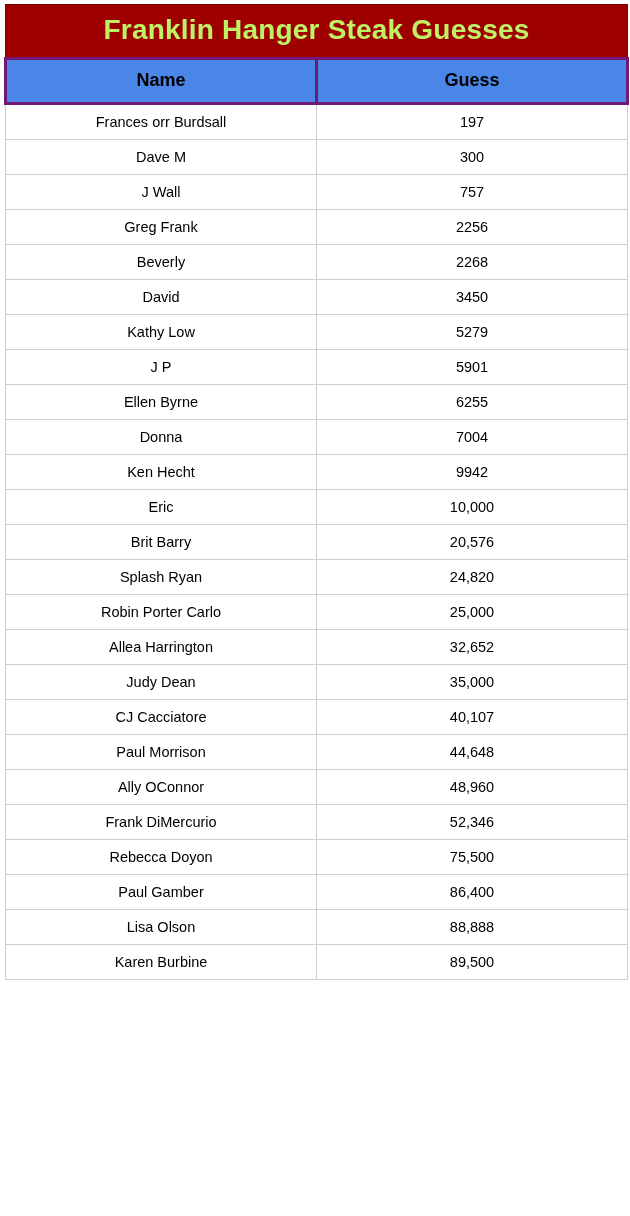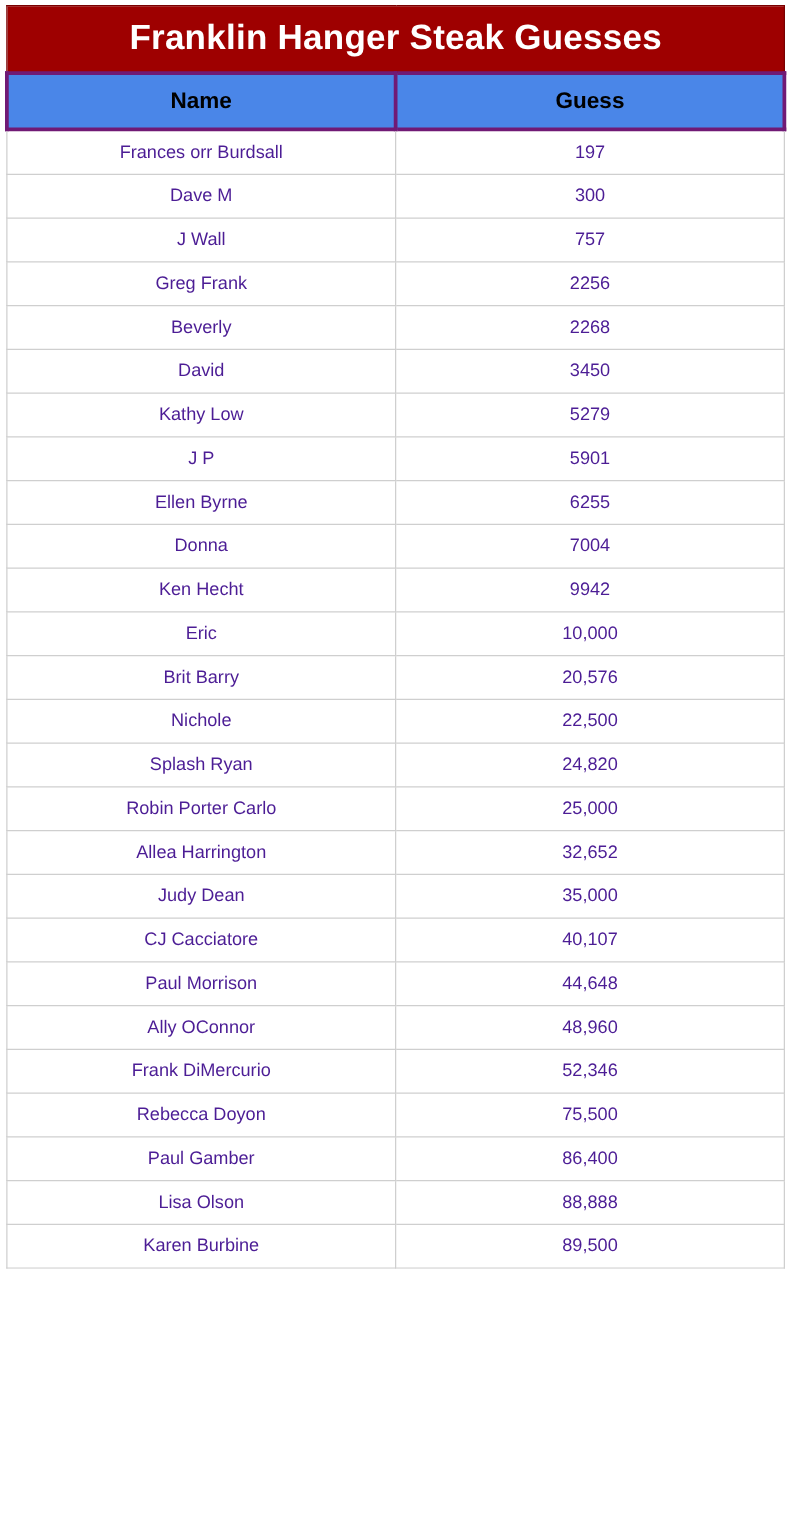--- a/index.html
+++ b/index.html
@@ -21,40 +21,40 @@
     width: 622px;
     border-collapse: collapse;
     table-layout: fixed;
     background: #ffffff;
   }
   table.guess-table col.col-name { width: 311px; }
   table.guess-table col.col-guess { width: 311px; }
 
   .title-cell {
     background: #9e0000;
-    color: #ffffff;
+    color: #bef264;
     font-size: 28px;
     font-weight: bold;
     text-align: center;
     padding: 9px 0 11px 0;
     border: 1px solid #7a0000;
     letter-spacing: 0.2px;
   }
   .header-cell {
     background: #4a86e8;
     color: #000000;
     font-size: 18px;
     font-weight: bold;
     text-align: center;
     padding: 10px 0 11px 0;
     border: 3px solid #701a75;
   }
   td.data-cell {
     font-size: 14.5px;
-    color: #4c1d95;
+    color: #000000;
     text-align: center;
     padding: 9px 4px 9px 4px;
     border: 1px solid #cfcfcf;
     background: #ffffff;
     white-space: nowrap;
     overflow: hidden;
     text-overflow: ellipsis;
   }
 </style>
 </head>
@@ -122,24 +122,20 @@
         </tr>
         <tr>
           <td class="data-cell">Eric</td>
           <td class="data-cell">10,000</td>
         </tr>
         <tr>
           <td class="data-cell">Brit Barry</td>
           <td class="data-cell">20,576</td>
         </tr>
         <tr>
-          <td class="data-cell">Nichole</td>
-          <td class="data-cell">22,500</td>
-        </tr>
-        <tr>
           <td class="data-cell">Splash Ryan</td>
           <td class="data-cell">24,820</td>
         </tr>
         <tr>
           <td class="data-cell">Robin Porter Carlo</td>
           <td class="data-cell">25,000</td>
         </tr>
         <tr>
           <td class="data-cell">Allea Harrington</td>
           <td class="data-cell">32,652</td>

